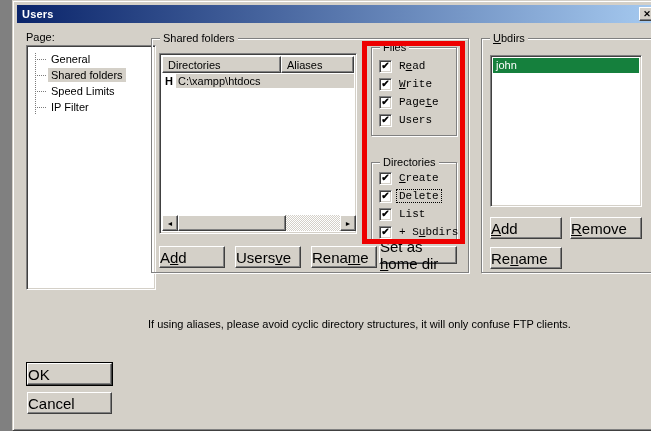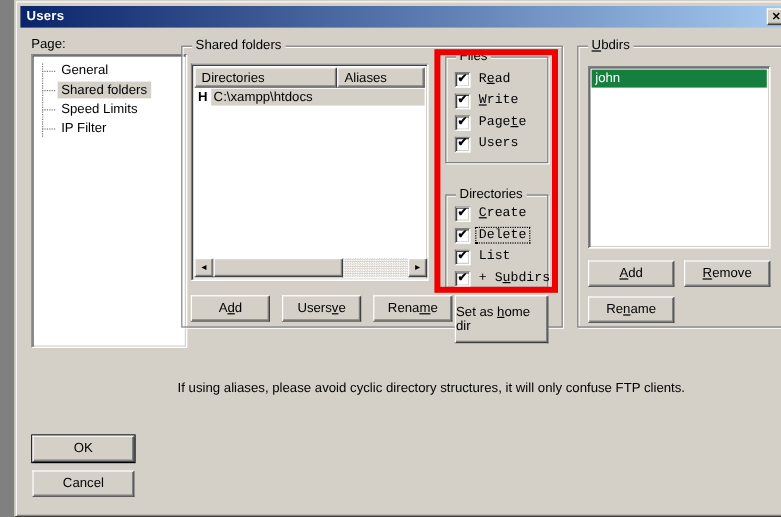--- a/index.html
+++ b/index.html
@@ -33,22 +33,22 @@
   .sunken {
     background:#fff;
     border:1px solid; border-color:#808080 #fff #fff #808080;
     box-shadow: inset 1px 1px 0 #404040, inset -1px -1px 0 #D4D0C8;
   }
 
   .btn {
     position:absolute; background:#D4D0C8;
     border:1px solid; border-color:#fff #404040 #404040 #fff;
     box-shadow: inset -1px -1px 0 #808080;
-    display:flex; align-items:center; justify-content:center;
-    font-family:"Liberation Sans", sans-serif; font-size:11px; cursor:default;
+    display:flex; align-items:center; justify-content:flex-start;
+    font-family:"Liberation Sans", sans-serif; font-size:15px; cursor:default;
   }
   .btn-default { box-shadow: inset -1px -1px 0 #808080, 0 0 0 1px #000; }
 
   .groupbox {
     position:absolute;
     border:1px solid #808080;
     box-shadow: inset 1px 1px 0 #fff, 1px 1px 0 #fff;
   }
   .groupbox > .legend {
     position:absolute; top:-7px; left:8px; background:#D4D0C8; padding:0 3px; line-height:12px;
@@ -181,21 +181,21 @@
 
   <div class="btn" style="left:146px; top:245px; width:66px; height:22px;">
     <span><span>A</span><u>d</u><span>d</span></span>
   </div>
   <div class="btn" style="left:222px; top:245px; width:66px; height:22px;">
     <span><span>Users</span><u>v</u><span>e</span></span>
   </div>
   <div class="btn" style="left:298px; top:245px; width:66px; height:22px;">
     <span><span>Rena</span><u>m</u><span>e</span></span>
   </div>
-  <div class="btn" style="left:366px; top:245px; width:78px; height:40px;">
+  <div class="btn" style="left:366px; top:245px; width:78px; height:18px;">
     <span><span>Set as </span><u>h</u><span>ome dir</span></span>
   </div>
 
   <div class="groupbox" style="left:358px; top:46px; width:86px; height:89px;">
     <span class="legend">Files</span>
     <div class="cb-row" style="top:11px;">
       <span class="cb-box">
           <span class="cb-check">✔</span>
         </span>
       <span class="cb-label"><span>R</span><u>e</u><span>ad</span></span>

